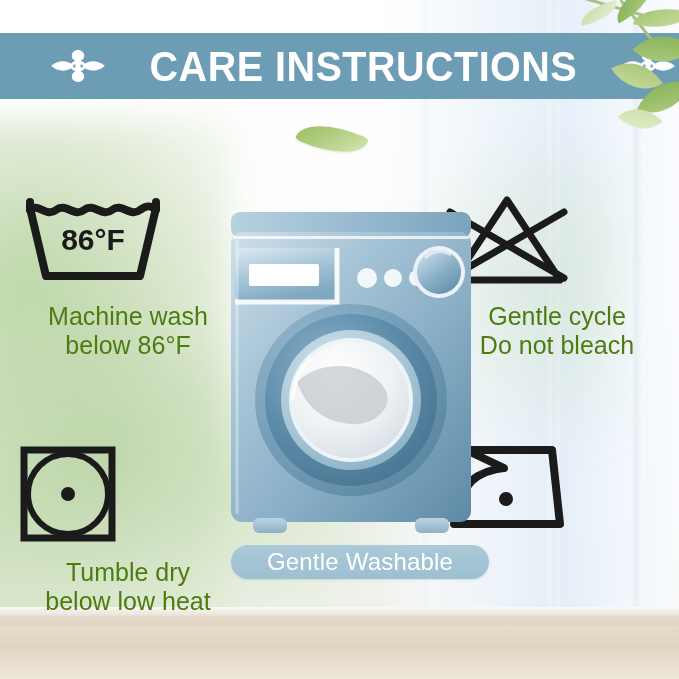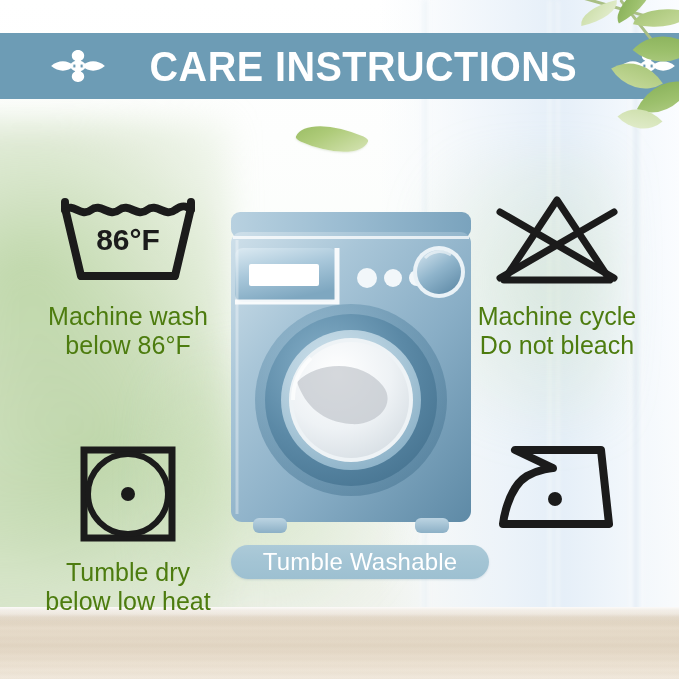--- a/index.html
+++ b/index.html
@@ -156,21 +156,20 @@
     white-space: nowrap;
   }
   .fleur { width: 62px; height: 48px; flex: 0 0 auto; }
   .fleur svg { display: block; width: 100%; height: 100%; }
 
   
   .cell {
     position: absolute;
     display: flex;
     flex-direction: column;
-    align-items: center;
     z-index: 4;
   }
   .cell-tl { left: 18px;  top: 192px; width: 220px; }
   .cell-tr { left: 444px; top: 192px; width: 226px; }
   .cell-bl { left: 18px;  top: 444px; width: 220px; }
   .cell-br { left: 444px; top: 444px; width: 226px; }
 
   .sym { display: block; }
   .cell-label {
     margin-top: 10px;
@@ -284,21 +283,21 @@
   </div>
 
   <div class="cell cell-tr">
     <span class="sym">
       <svg width="126" height="96" viewBox="0 0 126 96" aria-hidden="true">
         <path d="M63 8 L116 88 L10 88 Z" fill="none" stroke="#1b1b1b" stroke-width="7" stroke-linejoin="round"></path>
         <line x1="6" y1="20" x2="120" y2="86" stroke="#1b1b1b" stroke-width="7" stroke-linecap="round"></line>
         <line x1="120" y1="20" x2="6" y2="86" stroke="#1b1b1b" stroke-width="7" stroke-linecap="round"></line>
       </svg>
     </span>
-    <div class="cell-label">Machine cycle
+    <div class="cell-label">Gentle cycle
 Do not bleach</div>
   </div>
 
   <div class="cell cell-bl">
     <span class="sym">
       <svg width="100" height="100" viewBox="0 0 100 100" aria-hidden="true">
         <rect x="6" y="6" width="88" height="88" fill="none" stroke="#1b1b1b" stroke-width="7"></rect>
         <circle cx="50" cy="50" r="40" fill="none" stroke="#1b1b1b" stroke-width="6"></circle>
         <circle cx="50" cy="50" r="7" fill="#1b1b1b"></circle>
       </svg>
@@ -394,16 +393,16 @@
         <circle cx="124" cy="190" r="58" fill="url(#glassGrad)"></circle>
         <path d="M70 172 C92 150 136 150 156 176 C170 194 150 216 124 214 C96 212 78 196 70 172 Z" fill="#b9bec4" opacity="0.60"></path>
         <path d="M66 190 a58 58 0 0 1 18 -42" fill="none" stroke="#ffffff" stroke-width="4" opacity="0.7"></path>
       </g>
 
       <path d="M10 30 L10 304" fill="none" stroke="#ffffff" stroke-width="3" opacity="0.35"></path>
     </svg>
   </div>
 
   <div class="badge">
-    <span class="badge-text">Tumble Washable</span>
+    <span class="badge-text">Gentle Washable</span>
   </div>
 
 </div>
 
 </body></html>

